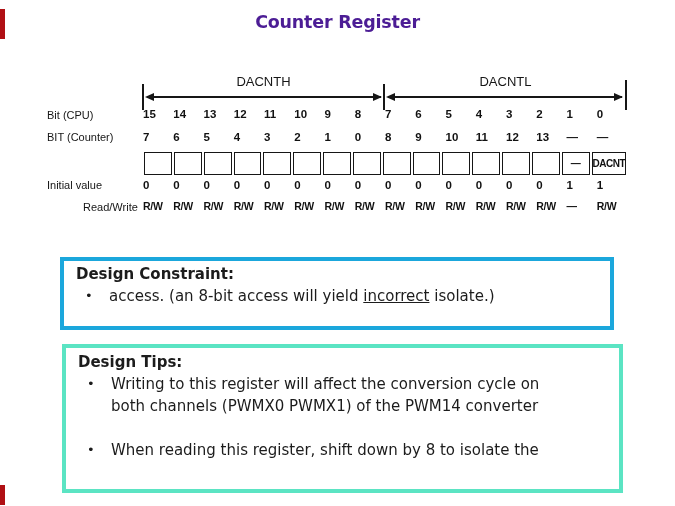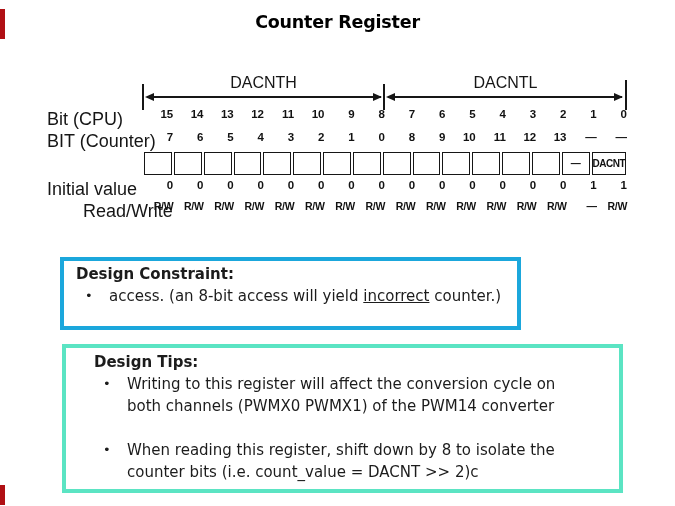--- a/index.html
+++ b/index.html
@@ -7,48 +7,48 @@
           font-family:"Liberation Sans",sans-serif;color:#111;}
 
   
   .red-strip{position:absolute;left:0;width:5px;background:var(--accent-red,#b01014);}
   .red-strip.top{top:9px;height:30px;}
   .red-strip.bottom{top:485px;height:20px;}
 
   
   .title{position:absolute;top:12px;left:0;width:675px;text-align:center;
          font-family:"DejaVu Sans",sans-serif;font-weight:bold;font-size:17.5px;
-         letter-spacing:-0.2px;color:#000000;}
+         letter-spacing:-0.2px;color:#4c1d95;}
 
   
   .tick{position:absolute;width:2px;background:#161616;}
   .hline{position:absolute;height:2px;background:#161616;}
   .ah{position:absolute;width:0;height:0;border-top:4.5px solid transparent;border-bottom:4.5px solid transparent;}
   .ah.left{border-right:9px solid #161616;}
   .ah.right{border-left:9px solid #161616;}
-  .span-label{position:absolute;top:74px;text-align:center;font-size:16px;color:#161616;}
-
-  .row-label{position:absolute;left:47px;font-size:18px;color:#161616;white-space:nowrap;}
+  .span-label{position:absolute;top:74px;text-align:center;font-size:13px;color:#161616;}
+
+  .row-label{position:absolute;left:47px;font-size:11px;color:#161616;white-space:nowrap;}
 
   .bitrow{position:absolute;left:143px;width:484px;display:grid;
-          grid-template-columns:repeat(16,1fr);text-align:right;}
+          grid-template-columns:repeat(16,1fr);text-align:left;}
   .bitrow div{white-space:nowrap;}
   .numrow div{font-size:11.5px;font-weight:bold;}
   .rwrow  div{font-size:10.5px;font-weight:bold;letter-spacing:-0.3px;}
   .cellrow div{border:1.5px solid #161616;margin:0 1px;height:21px;
                display:flex;align-items:center;justify-content:center;
                font-size:10px;font-weight:bold;letter-spacing:-0.5px;background:#fff;}
 
   
   .callout{position:absolute;box-sizing:border-box;background:#fff;
            font-family:"DejaVu Sans",sans-serif;font-size:15px;line-height:22px;color:#1c1c1c;}
-  .callout.constraint{left:60px;top:257px;width:461px;height:73px;
+  .callout.constraint{left:60px;top:257px;width:554px;height:73px;
                       border:4px solid var(--constraint-border,#1ba7dc);padding:2px 8px 0 12px;}
   .callout.tips{left:62px;top:344px;width:561px;height:149px;
-                border:4px solid var(--tips-border,#5be4c3);padding:3px 8px 0 28px;}
+                border:4px solid var(--tips-border,#5be4c3);padding:3px 8px 0 12px;}
   .callout .heading{font-weight:bold;font-size:15px;}
   .li{display:flex;}
   .li .bullet{width:24px;padding-left:9px;font-size:13px;flex:none;}
   .li .txt{flex:1;}
   .tip2{margin-top:22px;}
   .u{text-decoration:underline;}
 </style>
 </head>
 <body>
 
@@ -170,36 +170,35 @@
         <div>—</div>
         <div>R/W</div>
       </div>
   </div>
 
   <div class="callout constraint">
     <div class="heading">Design Constraint:</div>
     <div class="li">
       <span class="bullet">•</span>
       <span class="txt">
-        <div><span>access. (an 8-bit access will yield </span><span class="u">incorrect</span><span> counter.)</span></div>
+        <div><span>access. (an 8-bit access will yield </span><span class="u">incorrect</span><span> isolate.)</span></div>
       </span>
     </div>
   </div>
 
   <div class="callout tips">
     <div class="heading">Design Tips:</div>
     <div class="li">
       <span class="bullet">•</span>
       <span class="txt">
         <div>Writing to this register will affect the conversion cycle on</div>
         <div>both channels (PWMX0 PWMX1) of the PWM14 converter</div>
       </span>
     </div>
     <div class="li tip2">
       <span class="bullet">•</span>
       <span class="txt">
         <div>When reading this register, shift down by 8 to isolate the</div>
-        <div>counter bits (i.e. count_value = DACNT &gt;&gt; 2)c</div>
       </span>
     </div>
   </div>
 
 </div>
 
 </body></html>

